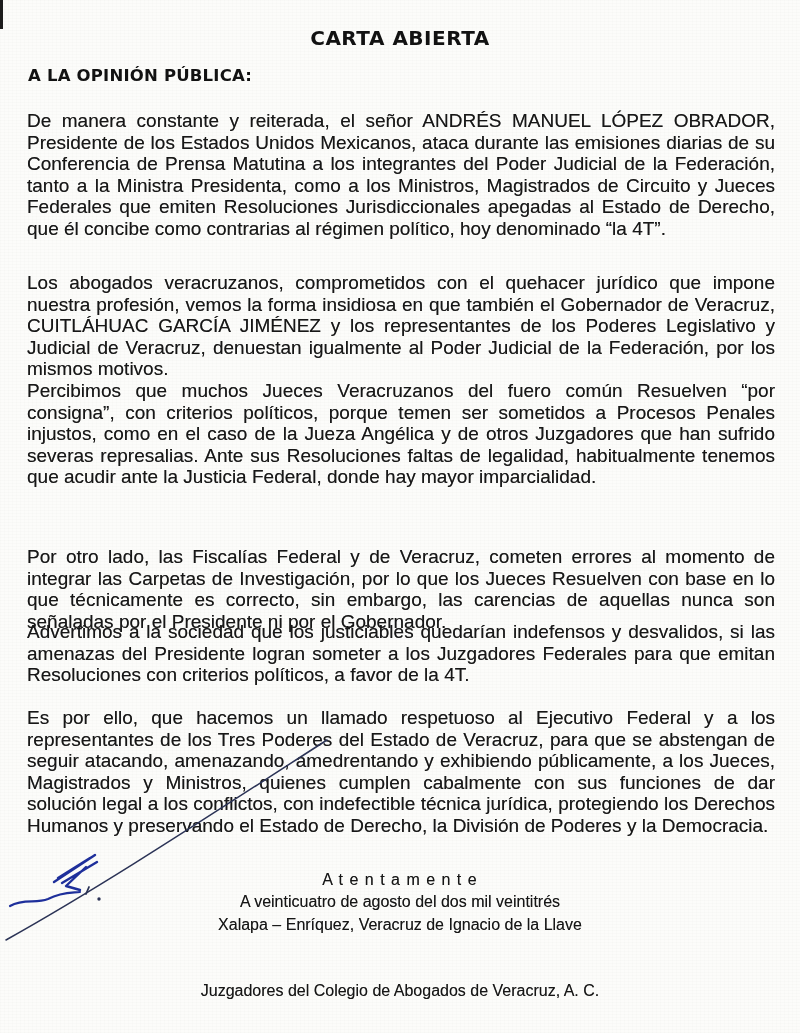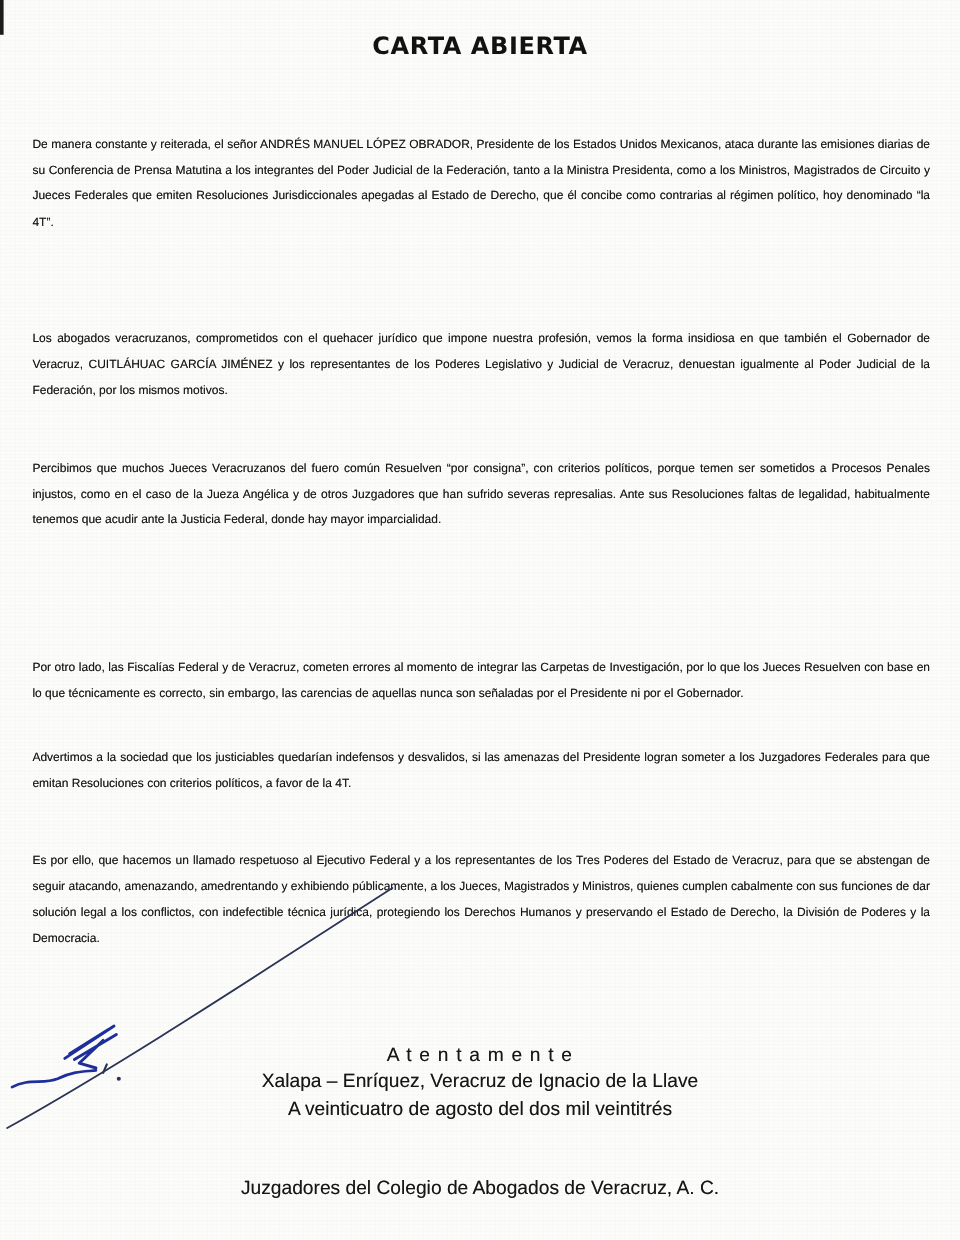--- a/index.html
+++ b/index.html
@@ -46,21 +46,21 @@
     font-size: 16.5px;
     font-weight: bold;
     letter-spacing: 0.2px;
     color: #121212;
   }
   .para {
     position: absolute;
     left: 27px;
     width: 748px;
     margin: 0;
-    font-size: 10px;
+    font-size: 19px;
     line-height: 21.6px;
     text-align: justify;
     text-shadow: 0 0 0.4px rgba(20,20,20,0.55);
     color: #171717;
   }
   .p1 { top: 110px; }
   .p2 { top: 272px; }
   .p3 { top: 380px; }
   .p4 { top: 546px; }
   .p5 { top: 621px; }
@@ -93,39 +93,40 @@
 </style>
 </head>
 <body>
 
 <div class="page">
 
   <div class="scan-edge"></div>
 
   <h1 class="title">CARTA ABIERTA</h1>
 
+  <h2 class="salutation">A LA OPINIÓN PÚBLICA:</h2>
 
   <p class="para p1">De manera constante y reiterada, el señor ANDRÉS MANUEL LÓPEZ OBRADOR, Presidente de los Estados Unidos Mexicanos, ataca durante las emisiones diarias de su Conferencia de Prensa Matutina a los integrantes del Poder Judicial de la Federación, tanto a la Ministra Presidenta, como a los Ministros, Magistrados de Circuito y Jueces Federales que emiten Resoluciones Jurisdiccionales apegadas al Estado de Derecho, que él concibe como contrarias al régimen político, hoy denominado “la 4T”.</p>
   <p class="para p2">Los abogados veracruzanos, comprometidos con el quehacer jurídico que impone nuestra profesión, vemos la forma insidiosa en que también el Gobernador de Veracruz, CUITLÁHUAC GARCÍA JIMÉNEZ y los representantes de los Poderes Legislativo y Judicial de Veracruz, denuestan igualmente al Poder Judicial de la Federación, por los mismos motivos.</p>
   <p class="para p3">Percibimos que muchos Jueces Veracruzanos del fuero común Resuelven “por consigna”, con criterios políticos, porque temen ser sometidos a Procesos Penales injustos, como en el caso de la Jueza Angélica y de otros Juzgadores que han sufrido severas represalias. Ante sus Resoluciones faltas de legalidad, habitualmente tenemos que acudir ante la Justicia Federal, donde hay mayor imparcialidad.</p>
   <p class="para p4">Por otro lado, las Fiscalías Federal y de Veracruz, cometen errores al momento de integrar las Carpetas de Investigación, por lo que los Jueces Resuelven con base en lo que técnicamente es correcto, sin embargo, las carencias de aquellas nunca son señaladas por el Presidente ni por el Gobernador.</p>
   <p class="para p5">Advertimos a la sociedad que los justiciables quedarían indefensos y desvalidos, si las amenazas del Presidente logran someter a los Juzgadores Federales para que emitan Resoluciones con criterios políticos, a favor de la 4T.</p>
   <p class="para p6">Es por ello, que hacemos un llamado respetuoso al Ejecutivo Federal y a los representantes de los Tres Poderes del Estado de Veracruz, para que se abstengan de seguir atacando, amenazando, amedrentando y exhibiendo públicamente, a los Jueces, Magistrados y Ministros, quienes cumplen cabalmente con sus funciones de dar solución legal a los conflictos, con indefectible técnica jurídica, protegiendo los Derechos Humanos y preservando el Estado de Derecho, la División de Poderes y la Democracia.</p>
 
   <svg class="signature-svg" viewBox="0 0 360 270" xmlns="http://www.w3.org/2000/svg">
     <path d="M 327 50 C 230 112 110 192 6 250" fill="none" stroke="#2b3356" stroke-width="1.5" stroke-linecap="round"></path>
     <path d="M 95 165 L 54 192 M 90 168 L 58 188 M 97 172 L 62 193 M 86 177 L 66 196 L 80 200" fill="none" stroke="#1e2f9b" stroke-width="2.4" stroke-linecap="round" stroke-linejoin="round"></path>
     <path d="M 10 216 C 24 208 36 214 48 209 C 62 202 72 203 80 202" fill="none" stroke="#1e2f9b" stroke-width="2.2" stroke-linecap="round"></path>
     <path d="M 89 197 L 86 204" fill="none" stroke="#2b3356" stroke-width="1.8" stroke-linecap="round"></path>
     <circle cx="99" cy="209" r="1.7" fill="#2b3356"></circle>
   </svg>
 
   <div class="closing">
     <div class="atent">A t e n t a m e n t e</div>
+    <div>A veinticuatro de agosto del dos mil veintitrés</div>
     <div>Xalapa – Enríquez, Veracruz de Ignacio de la Llave</div>
-    <div>A veinticuatro de agosto del dos mil veintitrés</div>
   </div>
 
   <div class="signer">
     <div>Juzgadores del Colegio de Abogados de Veracruz, A. C.</div>
   </div>
 
 </div>
 
 </body></html>

